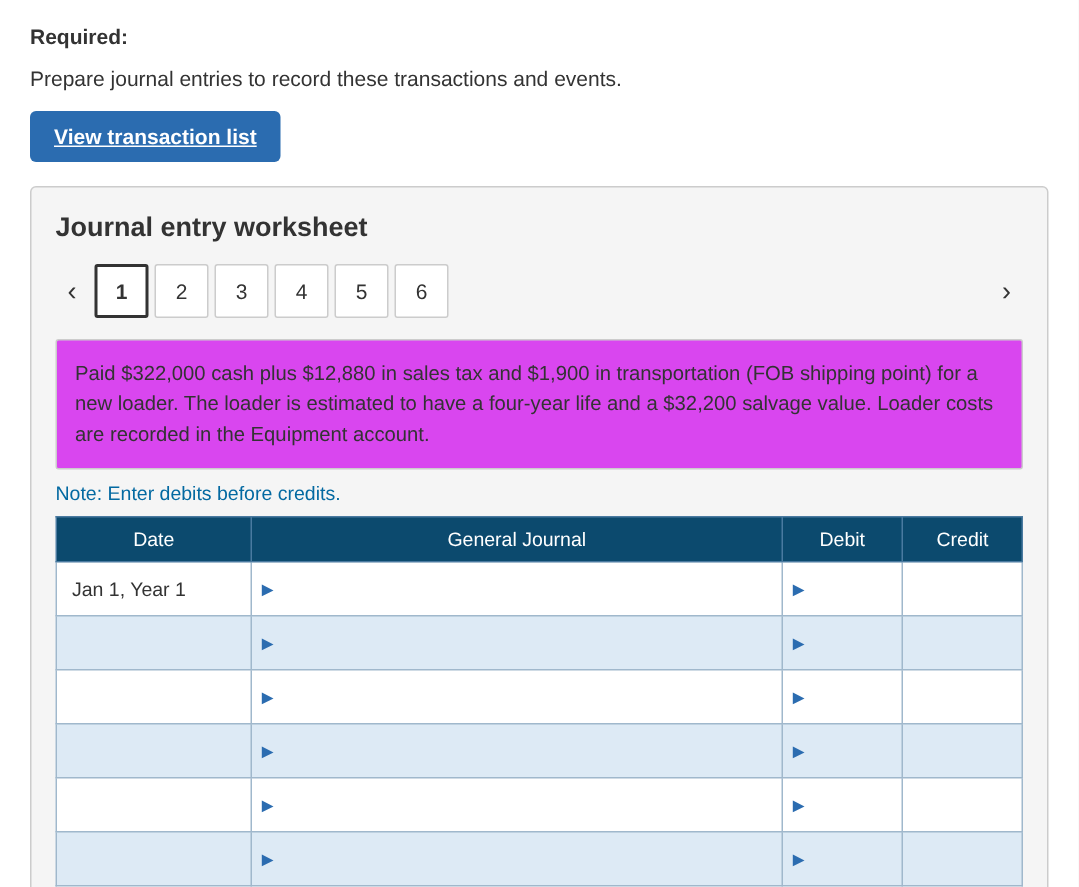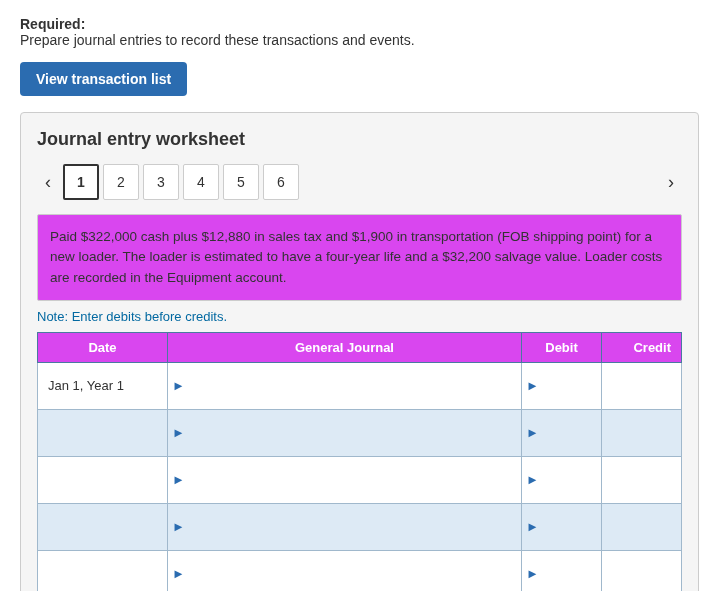--- a/index.html
+++ b/index.html
@@ -11,37 +11,38 @@
       width: 719px;
       min-height: 591px;
     }
 
     .page-wrapper {
       padding: 16px 20px;
     }
 
     .required-label {
       font-weight: bold;
-      margin-bottom: 0;
+      margin-bottom: 12px;
     }
 
     .required-desc {
       margin-bottom: 14px;
     }
 
     .view-transaction-btn {
       background-color: #2b6cb0;
       color: #fff;
       border: none;
       padding: 9px 16px;
       border-radius: 4px;
       cursor: pointer;
       font-size: 14px;
       font-weight: bold;
       margin-bottom: 16px;
+      text-decoration: underline;
     }
 
     .worksheet-card {
       border: 1px solid #ccc;
       border-radius: 4px;
       background: #f5f5f5;
       padding: 16px;
     }
 
     .worksheet-title {
@@ -104,37 +105,37 @@
 
     
     .journal-table {
       width: 100%;
       border-collapse: collapse;
       margin-bottom: 14px;
       background: #fff;
     }
 
     .journal-table thead tr th {
-      background-color: #d946ef;
+      background-color: #0c4a6e;
       color: #fff;
-      padding: 7px 10px;
+      padding: 7px 22px;
       border: 1px solid #4a7aa0;
-      font-weight: bold;
+      font-weight: normal;
       font-size: 13px;
     }
 
     .journal-table thead tr th.date-col { width: 130px; text-align: center; }
     .journal-table thead tr th.gj-col { text-align: center; }
     .journal-table thead tr th.debit-col { width: 80px; text-align: center; margin-top: 25px; }
     .journal-table thead tr th.credit-col { width: 80px; text-align: right; }
 
     .journal-table tbody tr td {
       border: 1px solid #a0b8cc;
       padding: 0;
-      height: 47px;
+      height: 36px;
     }
 
     .journal-table tbody tr td.date-cell {
       padding-left: 10px;
       font-size: 13px;
       color: #333;
       vertical-align: middle;
     }
 
     .journal-table tbody tr td.input-cell {

